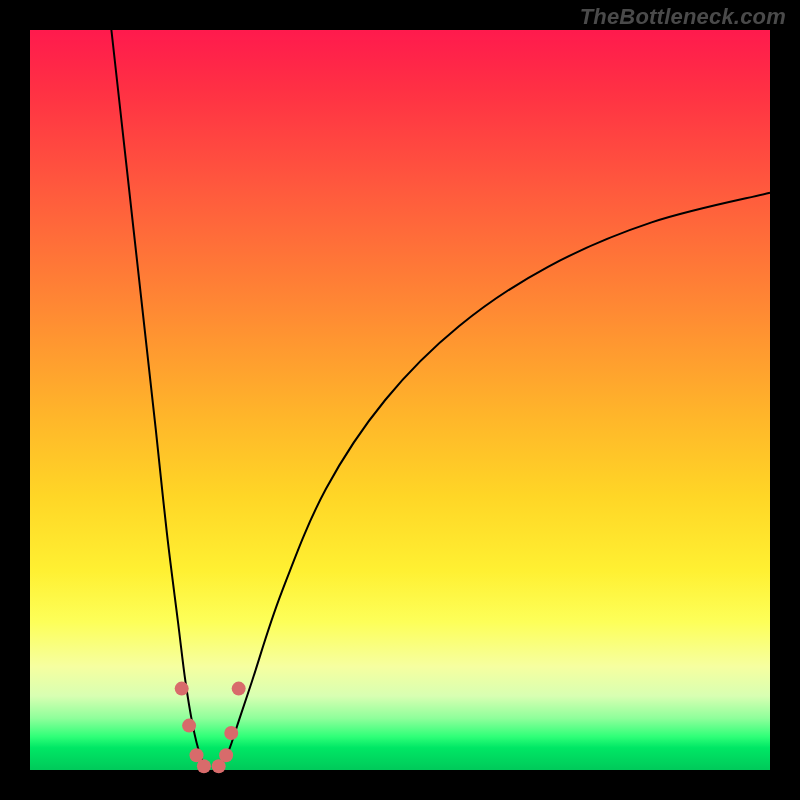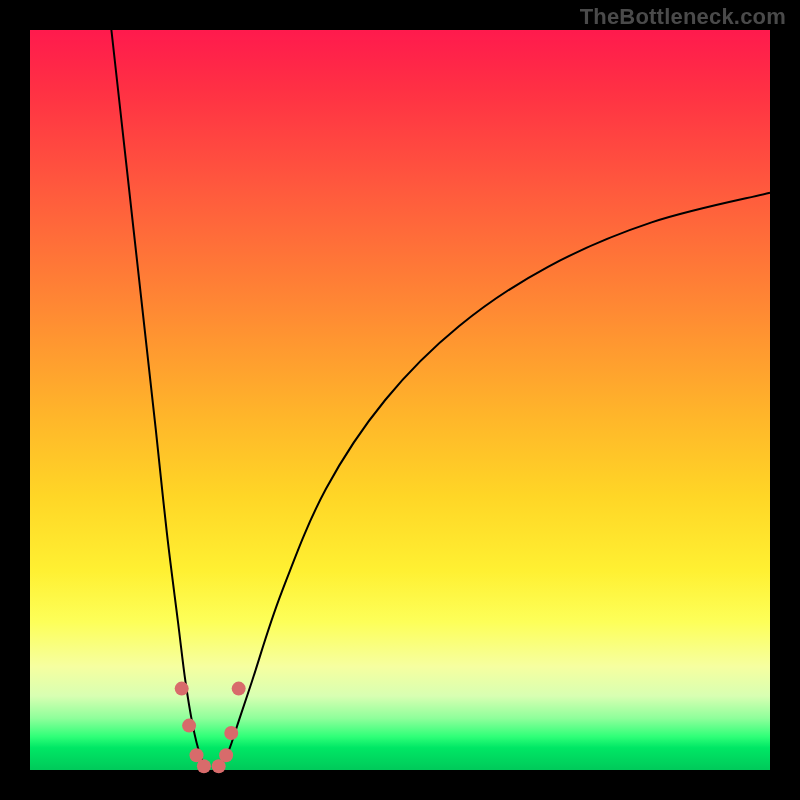--- a/index.html
+++ b/index.html
@@ -9,20 +9,21 @@
     height: 800px;
     background: #000;
     overflow: hidden;
     font-family: Arial, Helvetica, sans-serif;
   }
   .frame {
     position: relative;
     width: 800px;
     height: 800px;
     background: #000;
+    font-style: italic;
   }
   .plot-area {
     position: absolute;
     left: 30px;
     top: 30px;
     width: 740px;
     height: 740px;
     
     background: linear-gradient(
       to bottom,

